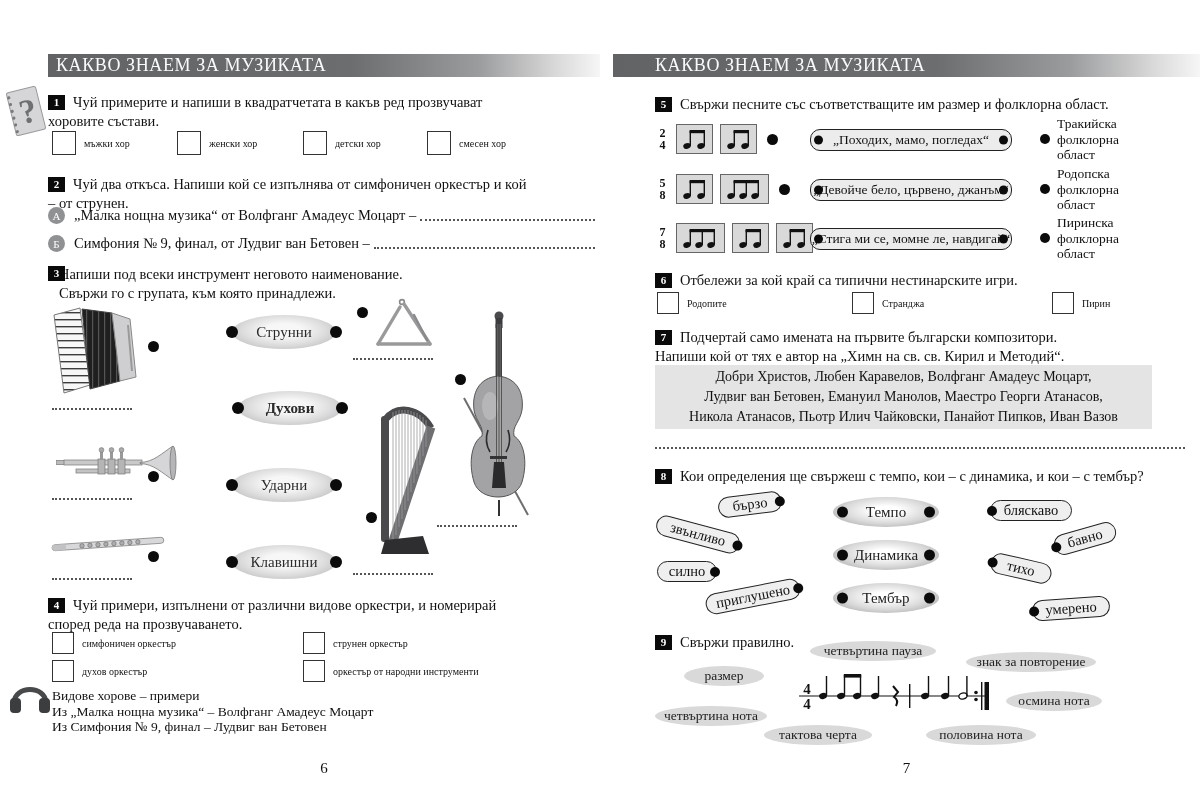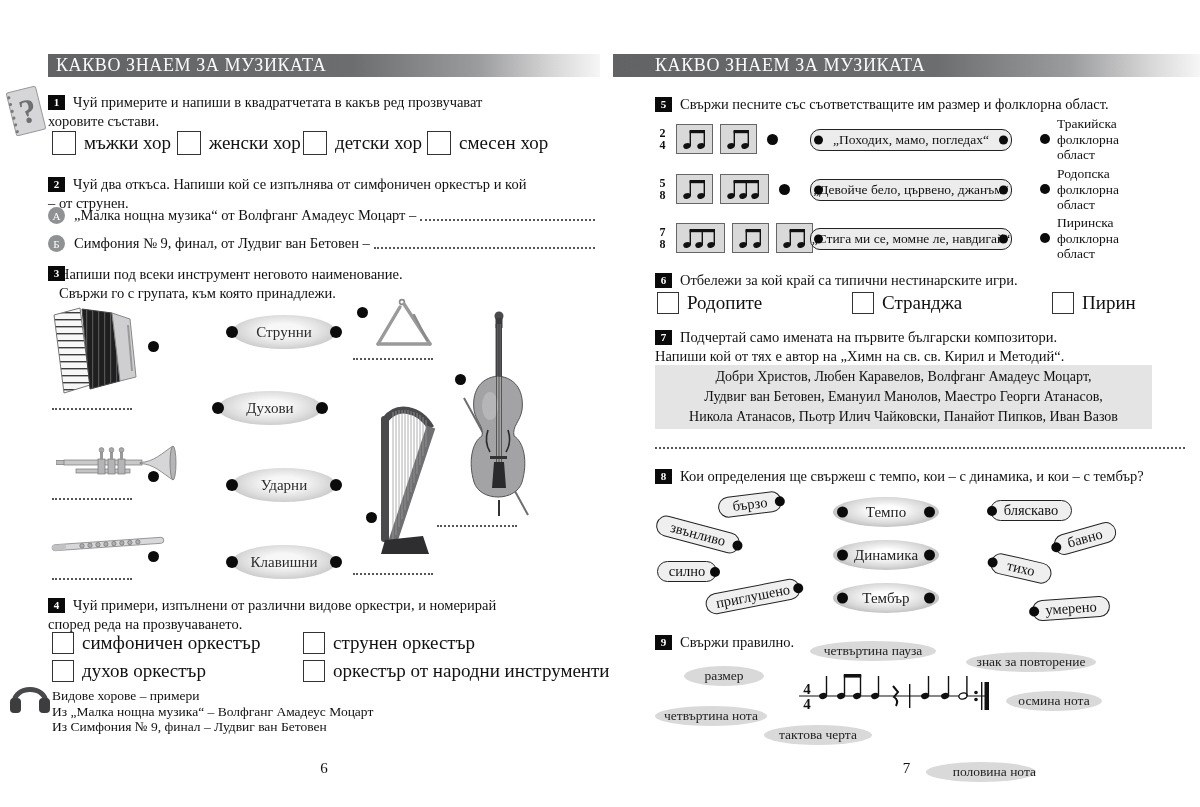--- a/index.html
+++ b/index.html
@@ -16,21 +16,21 @@
           font-size:11px;font-weight:bold;text-align:center;line-height:15px;margin-right:8px;
           vertical-align:1px;}
   .task{position:absolute;font-size:14.5px;line-height:18.5px;}
   
   .cbadge{display:inline-flex;width:17px;height:17px;border-radius:50%;background:#8f9193;color:#fff;
           font-size:11px;align-items:center;justify-content:center;flex:0 0 17px;}
   .arow{position:absolute;display:flex;align-items:flex-end;font-size:14.5px;}
   .arow .cbadge{align-self:center;margin-right:9px;}
   .dotfill{flex:1;border-bottom:2px dotted #555;margin:0 2px 3px 4px;height:0;}
   
-  .cb{position:absolute;display:flex;align-items:center;gap:8px;font-size:19px;}
+  .cb{position:absolute;display:flex;align-items:center;gap:8px;font-size:10px;}
   .box{width:24px;height:24px;border:1.3px solid #333;background:#fff;box-sizing:border-box;flex:0 0 auto;}
   .box.sm{width:22px;height:22px;}
   
   .goval{position:absolute;display:flex;align-items:center;}
   .goval .dot{width:12px;height:12px;border-radius:50%;background:#0b0b0b;z-index:2;}
   .goval .dot.l{margin-right:-6px;}
   .goval .dot.r{margin-left:-6px;}
   .oval{width:104px;height:34px;border-radius:50%;
         background:radial-gradient(ellipse at 50% 45%,#f7f7f7 25%,#dededf 55%,#aeafb1 100%);
         display:flex;align-items:center;justify-content:center;font-size:15px;color:#2b2b2b;}
@@ -184,21 +184,21 @@
   </g>
 </svg>
 <span class="sdot" style="left:148px;top:551px;"></span>
 <div class="nameline" style="left:52px;top:578px;"></div>
 
 <div class="goval" style="left:226px;top:315px;">
   <span class="dot l"></span>
   <span class="oval">Струнни</span>
   <span class="dot r"></span>
 </div>
-<div class="goval" style="left:212px;top:391px;">
+<div class="goval" style="left:232px;top:391px;font-weight:bold;">
   <span class="dot l"></span>
   <span class="oval">Духови</span>
   <span class="dot r"></span>
 </div>
 <div class="goval" style="left:226px;top:468px;">
   <span class="dot l"></span>
   <span class="oval">Ударни</span>
   <span class="dot r"></span>
 </div>
 <div class="goval" style="left:226px;top:545px;">
@@ -533,21 +533,21 @@
   </div>
 <div class="lab" style="left:1006px;top:691px;width:96px;height:20px;">
   <span>осмина нота</span>
   </div>
 <div class="lab" style="left:655px;top:706px;width:112px;height:20px;">
   <span>четвъртина нота</span>
   </div>
 <div class="lab" style="left:764px;top:725px;width:108px;height:20px;">
   <span>тактова черта</span>
   </div>
-<div class="lab" style="left:926px;top:762px;width:110px;height:20px;justify-content:flex-end;">
+<div class="lab" style="left:926px;top:725px;width:110px;height:20px;">
   <span>половина нота</span>
   </div>
 
 <svg class="abs" style="left:797px;top:668px;" width="198" height="50" viewBox="0 0 198 50">
   <line x1="2" y1="28" x2="189" y2="28" stroke="#111" stroke-width="1.2"></line>
   <text x="10" y="26" text-anchor="middle" font-size="15" font-weight="bold" font-family="Liberation Serif,serif" fill="#111">4</text>
   <text x="10" y="41" text-anchor="middle" font-size="15" font-weight="bold" font-family="Liberation Serif,serif" fill="#111">4</text>
   <g fill="#111">
     <ellipse cx="26" cy="28" rx="4" ry="3" transform="rotate(-15 26 28)"></ellipse>
       <rect x="28.8" y="8" width="1.4" height="20"></rect>

